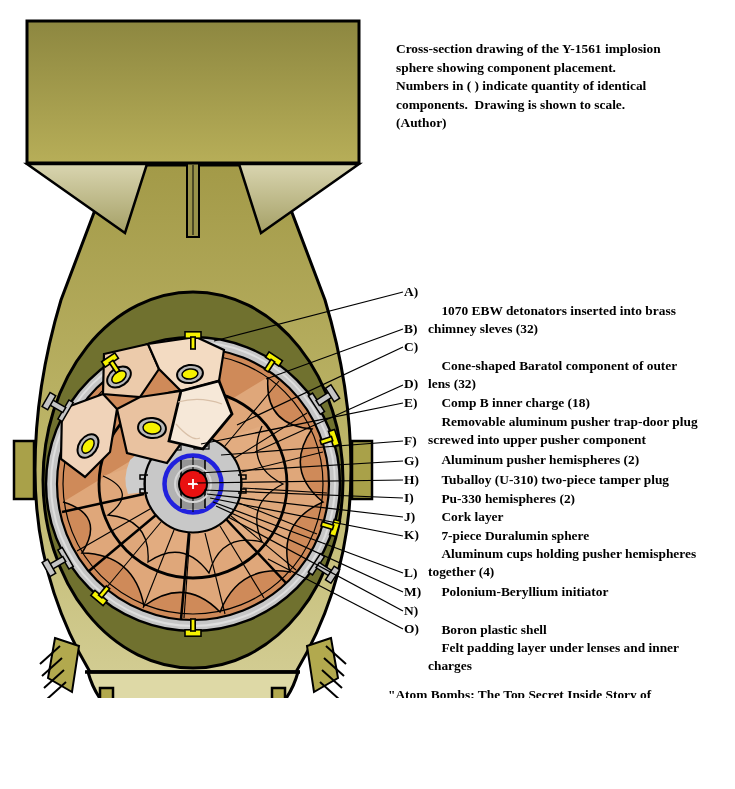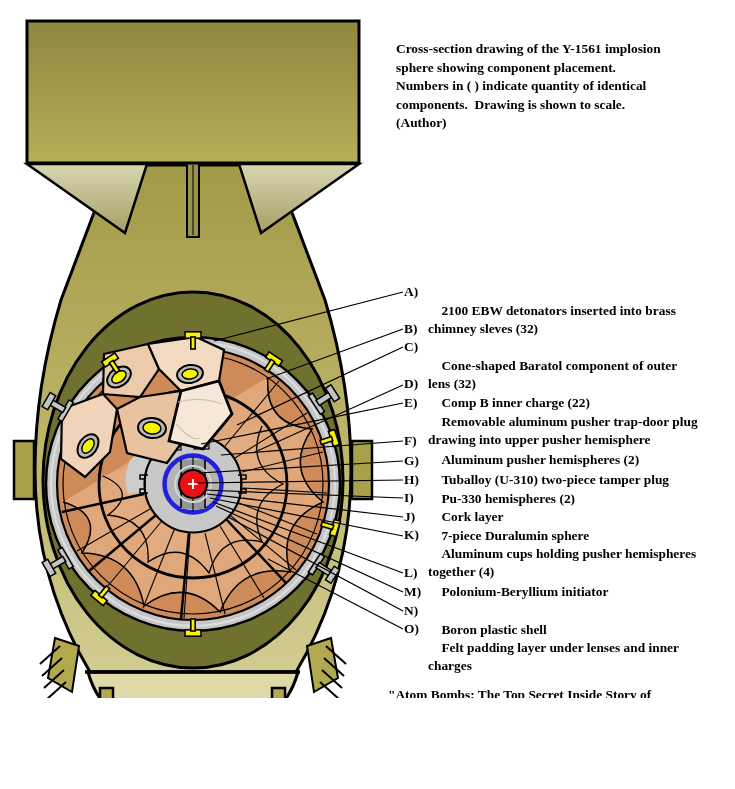--- a/index.html
+++ b/index.html
@@ -213,36 +213,36 @@
     </g>
   </svg>
 
   <div class="textblock" style="left:396px;top:40px;width:334px;">Cross-section drawing of the Y-1561 implosion
 sphere showing component placement.
 Numbers in ( ) indicate quantity of identical
 components.  Drawing is shown to scale.
 (Author)</div>
 
   <div class="label" style="top:283px">
-    <span class="key">A)</span><span>2100 EBW detonators inserted into brass
+    <span class="key">A)</span><span>1070 EBW detonators inserted into brass
 chimney sleves (32)</span>
   </div>
   <div class="label" style="top:320px">
     <span class="key">B)</span>
   </div>
   <div class="label" style="top:338px">
     <span class="key">C)</span><span>Cone-shaped Baratol component of outer
 lens (32)</span>
   </div>
   <div class="label" style="top:375px">
-    <span class="key">D)</span><span>Comp B inner charge (22)</span>
+    <span class="key">D)</span><span>Comp B inner charge (18)</span>
   </div>
   <div class="label" style="top:394px">
     <span class="key">E)</span><span>Removable aluminum pusher trap-door plug
-drawing into upper pusher hemisphere</span>
+screwed into upper pusher component</span>
   </div>
   <div class="label" style="top:432px">
     <span class="key">F)</span><span>Aluminum pusher hemispheres (2)</span>
   </div>
   <div class="label" style="top:452px">
     <span class="key">G)</span><span>Tuballoy (U-310) two-piece tamper plug</span>
   </div>
   <div class="label" style="top:471px">
     <span class="key">H)</span><span>Pu-330 hemispheres (2)</span>
   </div>

